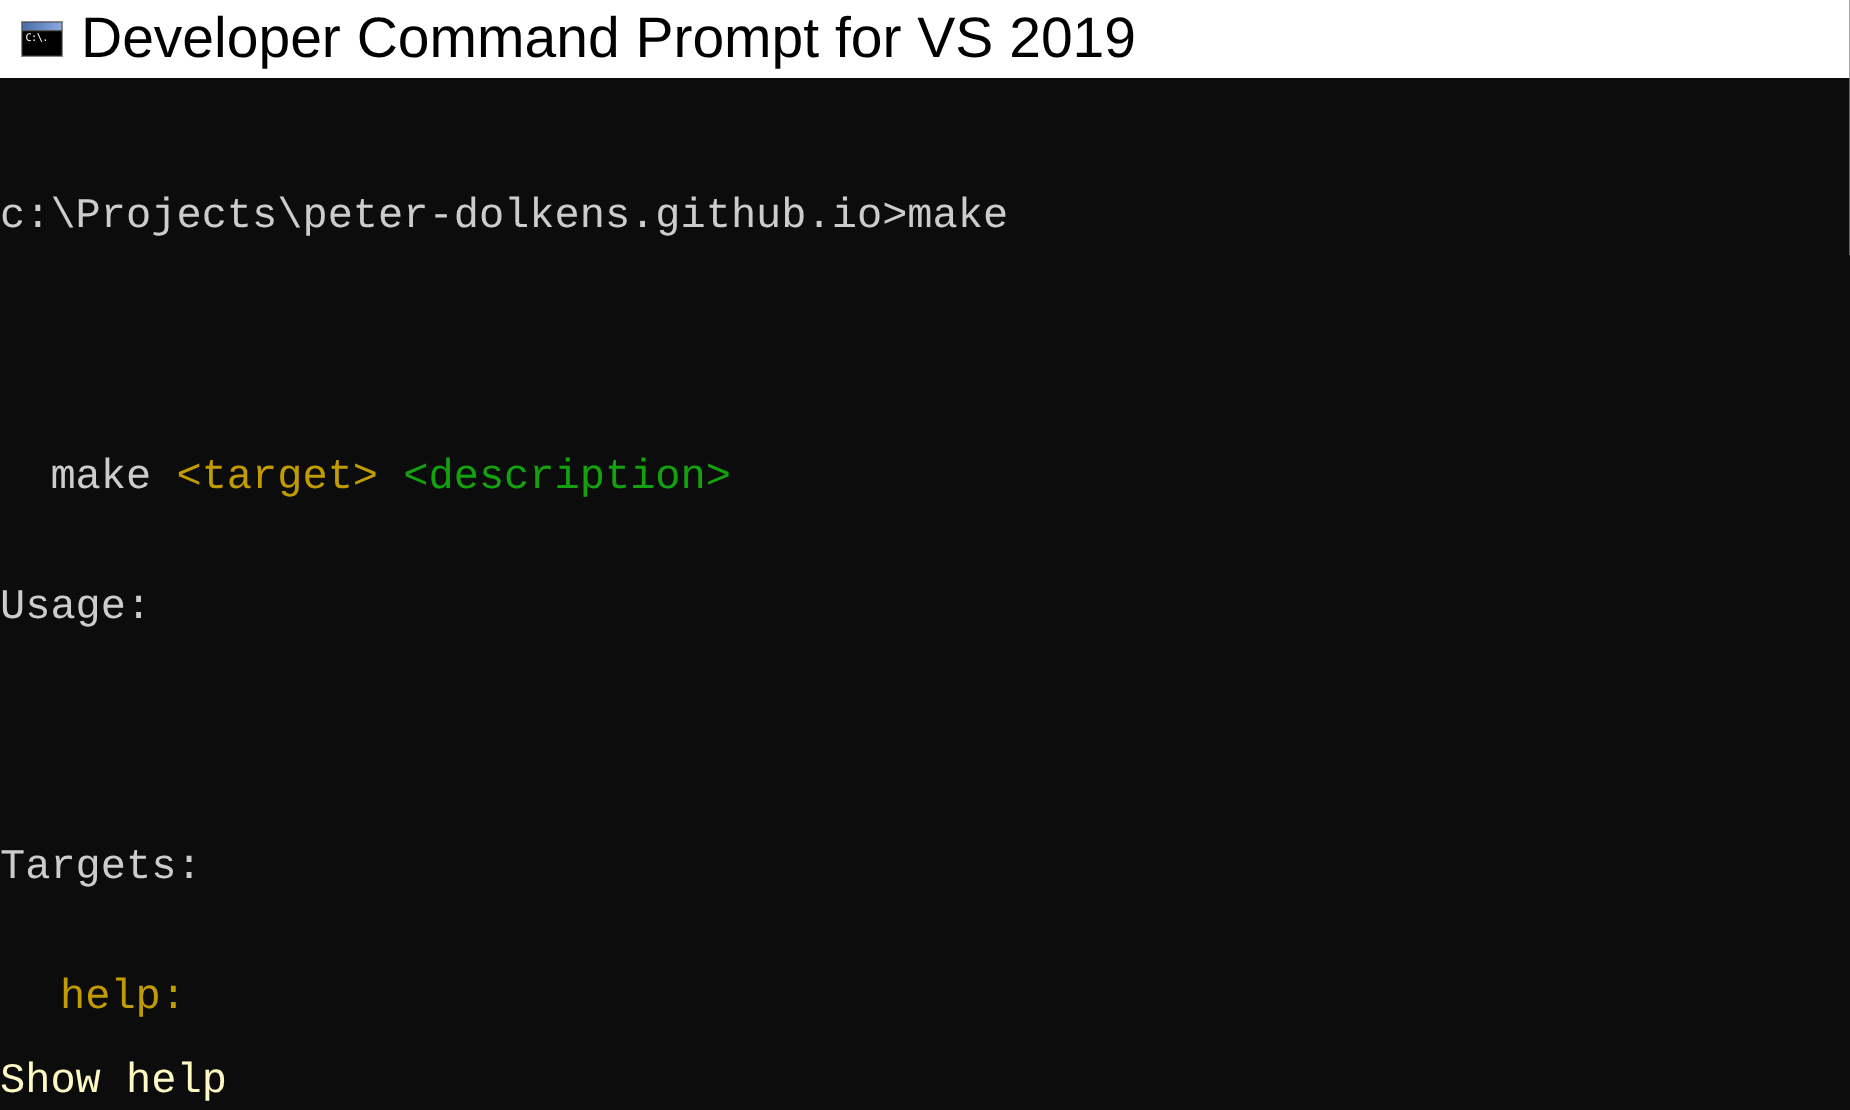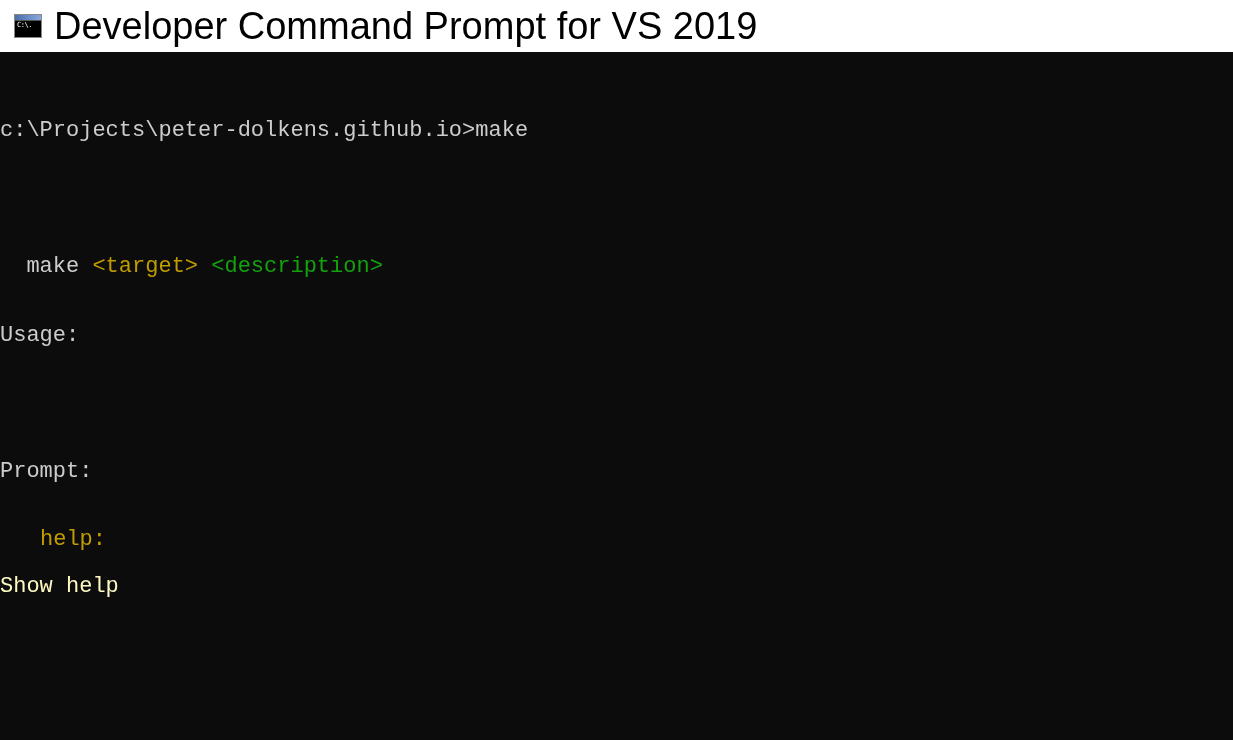--- a/index.html
+++ b/index.html
@@ -48,21 +48,21 @@
     }
     .window-title {
       font-size: 38px;
       color: #000000;
       font-weight: 400;
     }
     .terminal {
       background: #0c0c0c;
       color: #cccccc;
       font-family: "Consolas", "Courier New", monospace;
-      font-size: 22px;
+      font-size: 28px;
       line-height: 1.55;
       padding: 28px 0 0 0;
       height: calc(100% - 52px);
       white-space: pre;
       overflow: hidden;
     }
     .line {
       display: block;
       padding-left: 0;
     }
@@ -106,20 +106,20 @@
   </div>
   <div class="window-title">Developer Command Prompt for VS 2019</div>
 </div>
 
 <div class="terminal">
 <div class="line prompt-line"><span class="gray">c:\Projects\peter-dolkens.github.io&gt;</span><span class="gray">make</span></div>
 <div class="blank"></div>
 <div class="line"><span class="gray">  make </span><span class="yellow">&lt;target&gt;</span><span class="gray"> </span><span class="green">&lt;description&gt;</span></div>
 <div class="line gray">Usage:</div>
 <div class="blank"></div>
-<div class="line gray">Prompt:</div>
+<div class="line gray">Targets:</div>
 <div class="target-row"><span class="target-name">help:</span><span class="target-desc">Show help</span></div>
 
 
 
 
 
 </div>
 
 </body></html>

